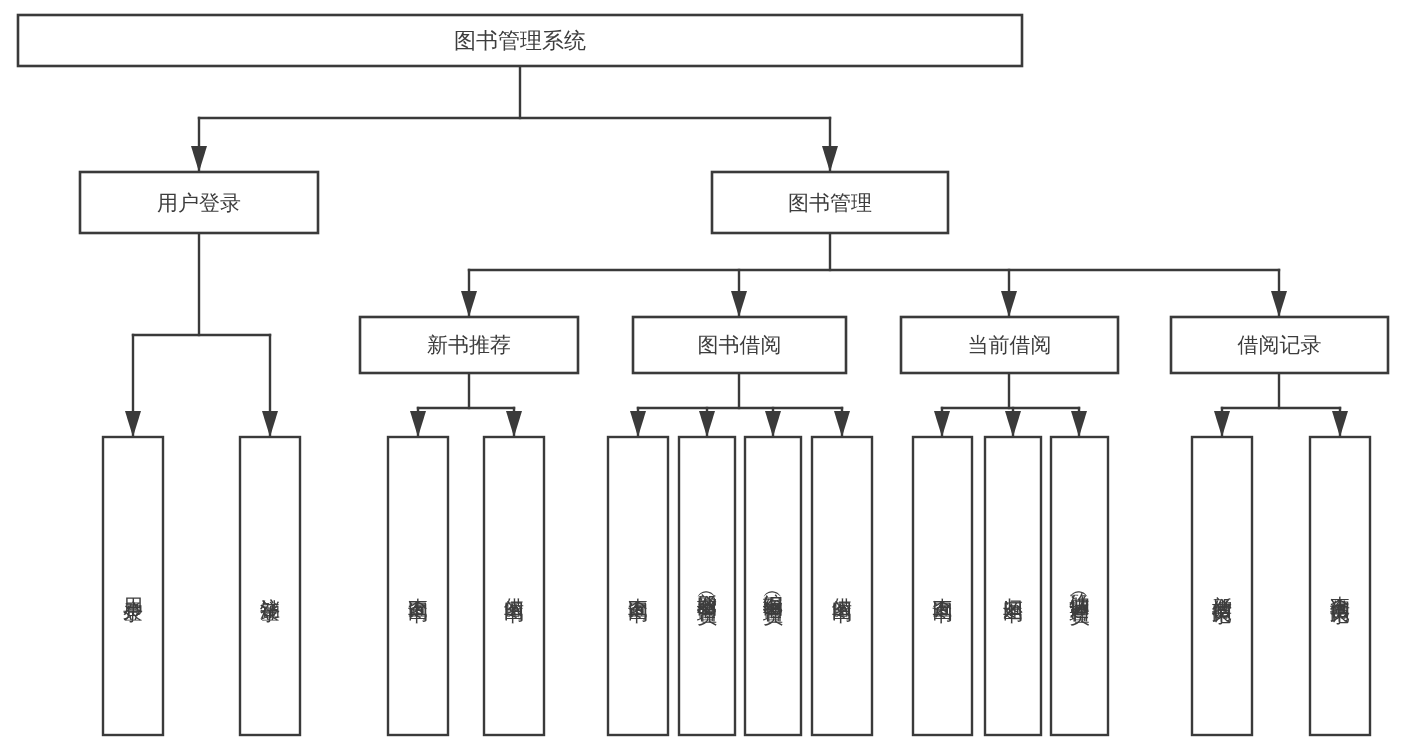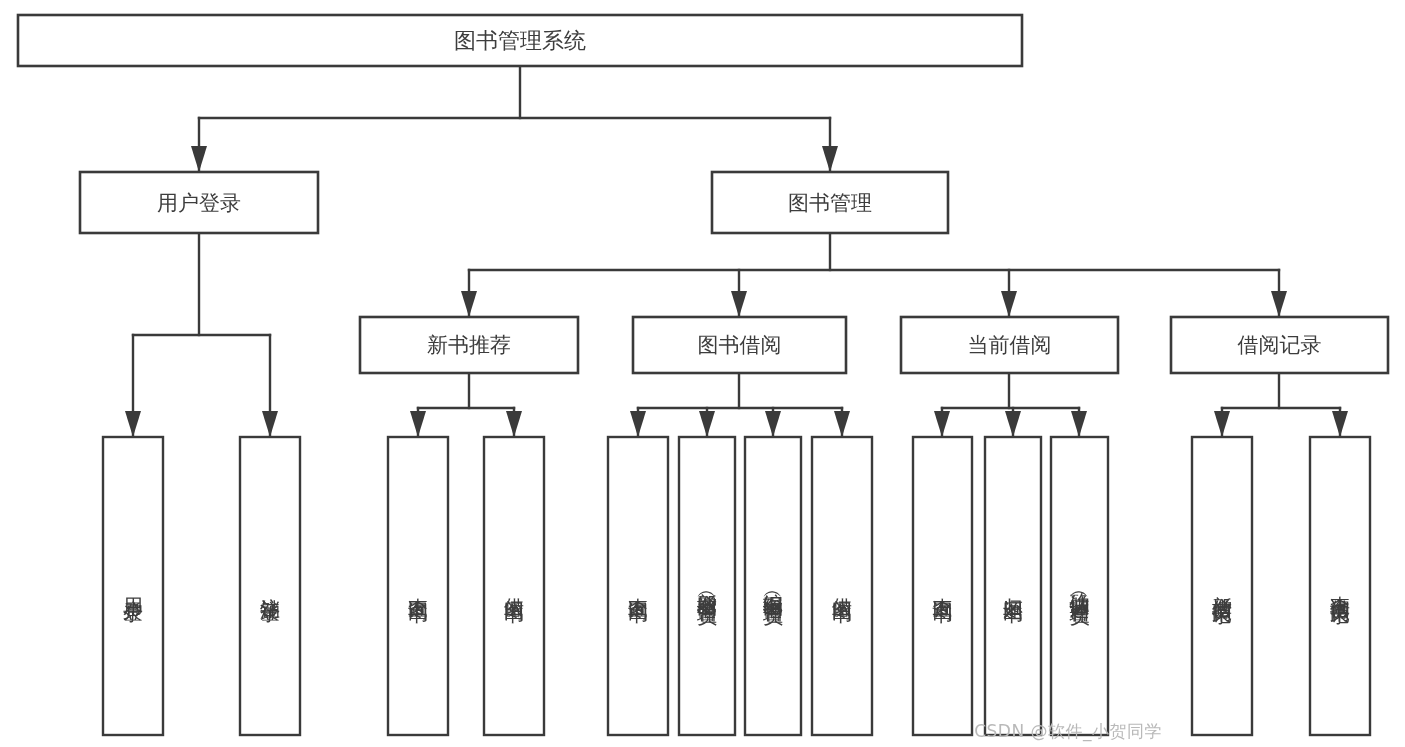--- a/index.html
+++ b/index.html
@@ -266,15 +266,14 @@
         <span class="leaf-label">确认归还（管理员）</span>
       </div>
       <div class="leaf-label-wrap" style="left: 1192px; top: 437px; width: 60px; height: 298px;">
         <span class="leaf-label">新增借阅记录</span>
       </div>
       <div class="leaf-label-wrap" style="left: 1310px; top: 437px; width: 60px; height: 298px;">
         <span class="leaf-label">查询借阅记录</span>
       </div>
     </div>
 
-  <div class="watermark">CSDN @软件_小贺同学</div>
 
 </div>
 
 </body></html>

